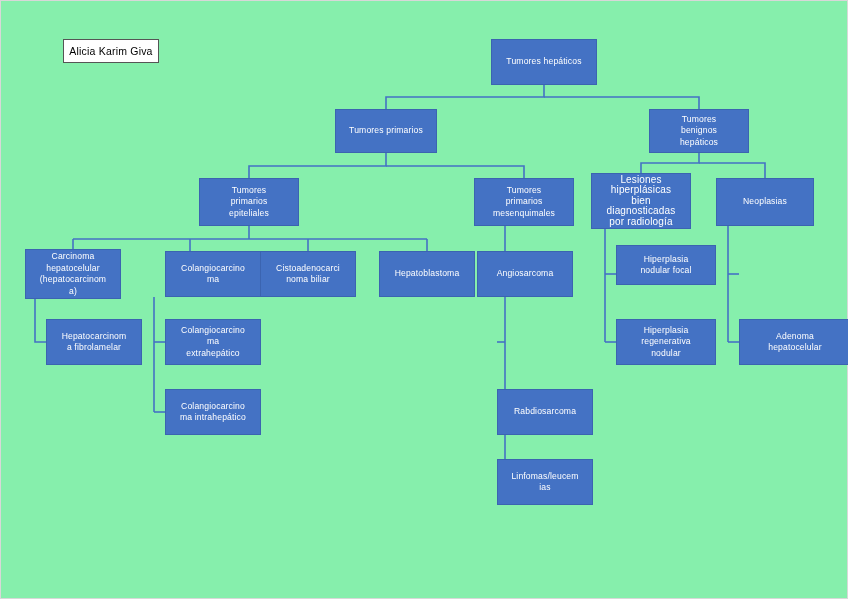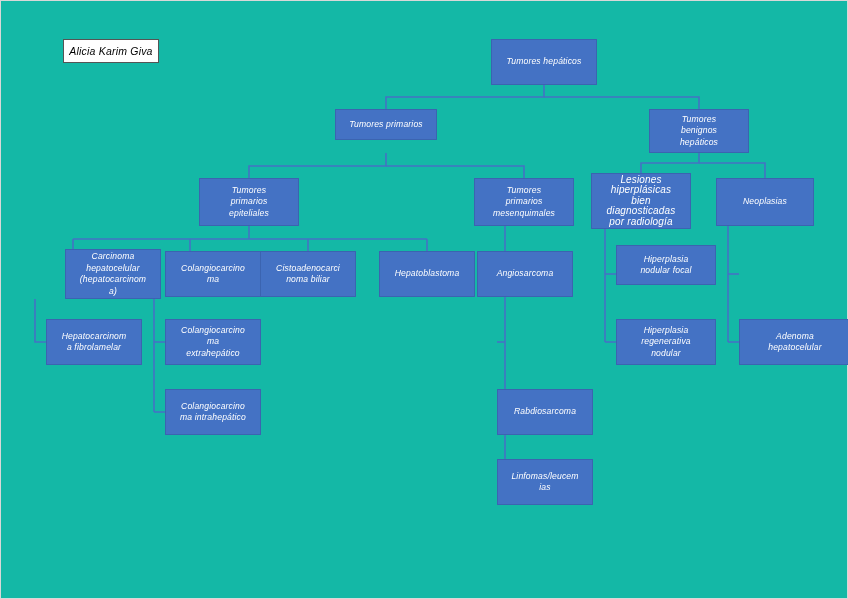--- a/index.html
+++ b/index.html
@@ -5,24 +5,23 @@
   html,body{margin:0;padding:0;}
   body{
     width:848px;height:599px;
     background:#ffffff;
     font-family:"Liberation Sans", sans-serif;
     overflow:hidden;
   }
   #page{
     position:relative;
     width:848px;height:599px;
-    background:#14b8a6;
+    background:#86efac;
     box-sizing:border-box;
     border:1px solid #d8d8d8;
-    font-style:italic;
   }
   
   .name-label{
     position:absolute;
     box-sizing:border-box;
     background:#ffffff;
     border:1px solid #555555;
     color:#000000;
     font-size:10.5px;
     display:flex;align-items:center;justify-content:center;
@@ -96,41 +95,41 @@
     <path d="M153,341 L164,341"></path>
     <path d="M153,411 L164,411"></path>
   </svg>
 
   <div class="name-label" style="left:62px;top:38px;width:96px;height:24px;">Alicia Karim Giva</div>
 
   <div class="node" style="left:490px;top:38px;width:106px;height:46px;">
       <span>Tumores hepáticos</span>
     </div>
 
-  <div class="node" style="left:334px;top:108px;width:102px;height:31px;">
+  <div class="node" style="left:334px;top:108px;width:102px;height:44px;">
       <span>Tumores primarios</span>
     </div>
   <div class="node" style="left:648px;top:108px;width:100px;height:44px;">
       <span>Tumores benignos hepáticos</span>
     </div>
 
   <div class="node" style="left:198px;top:177px;width:100px;height:48px;">
       <span>Tumores primarios epiteliales</span>
     </div>
   <div class="node" style="left:473px;top:177px;width:100px;height:48px;">
       <span>Tumores primarios mesenquimales</span>
     </div>
   <div class="node" style="left:590px;top:172px;width:100px;height:56px;font-size:10px;line-height:10.5px;">
       <span>Lesiones hiperplásicas bien diagnosticadas por radiología</span>
     </div>
   <div class="node" style="left:715px;top:177px;width:98px;height:48px;">
       <span>Neoplasias</span>
     </div>
 
-  <div class="node" style="left:24px;top:248px;width:96px;height:50px;margin-left:40px;">
+  <div class="node" style="left:24px;top:248px;width:96px;height:50px;">
       <span>Carcinoma hepatocelular (hepatocarcinoma)</span>
     </div>
   <div class="node" style="left:141px;top:250px;width:96px;height:46px;margin-left:23px;">
       <span>Colangiocarcinoma</span>
     </div>
   <div class="node" style="left:259px;top:250px;width:96px;height:46px;">
       <span>Cistoadenocarcinoma biliar</span>
     </div>
   <div class="node" style="left:378px;top:250px;width:96px;height:46px;">
       <span>Hepatoblastoma</span>

